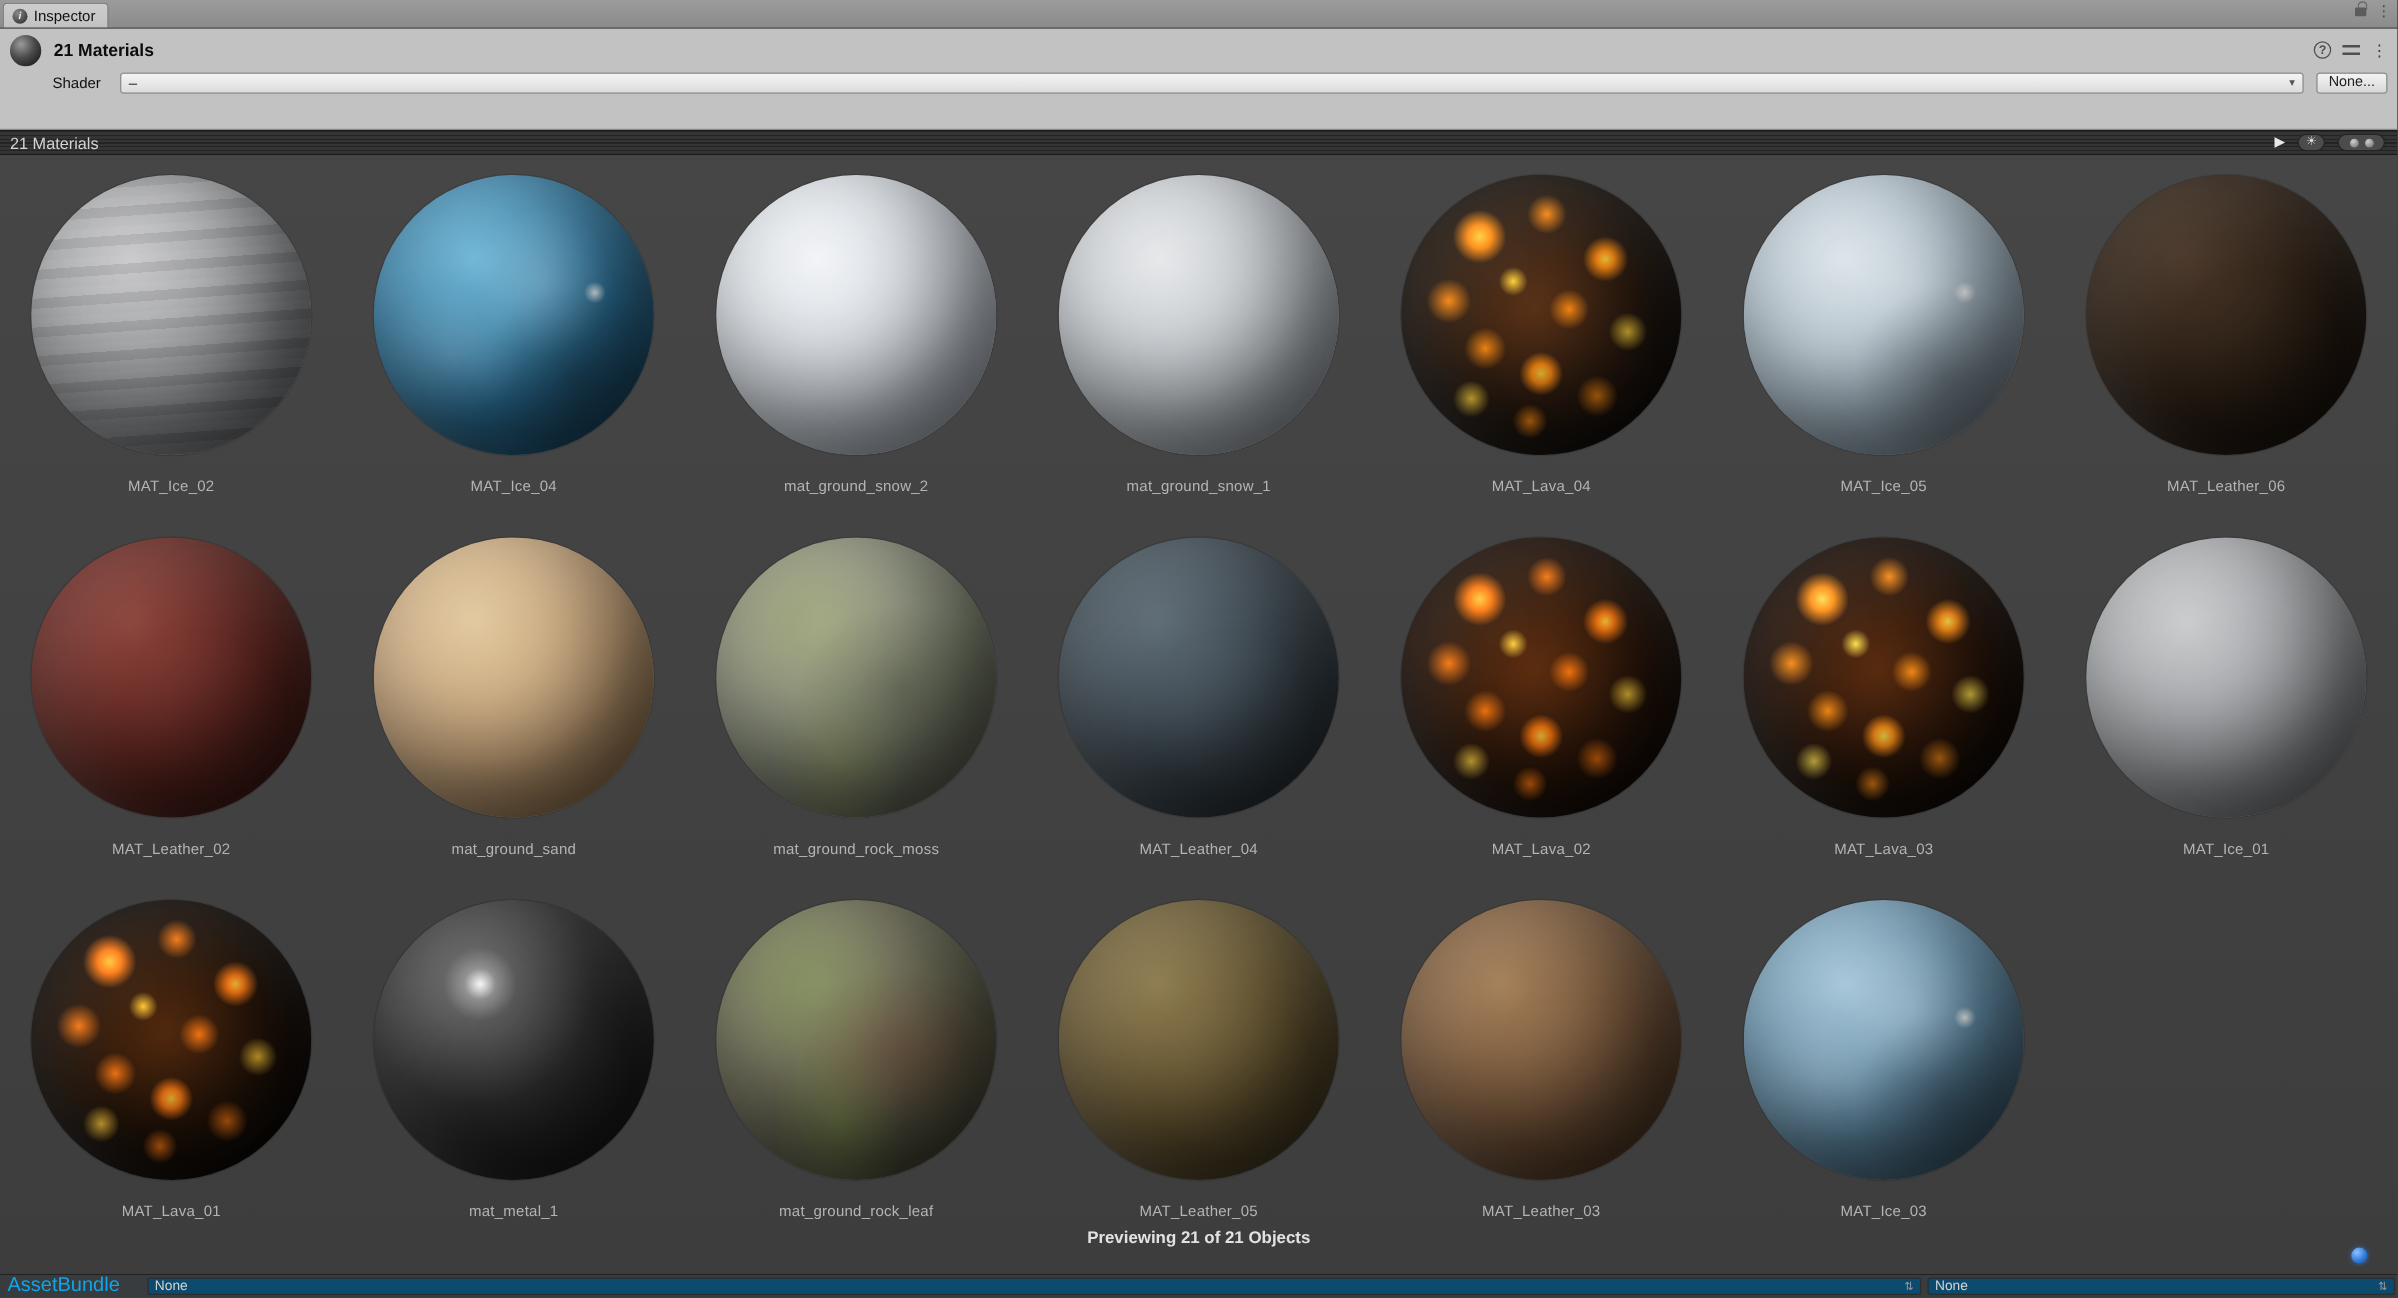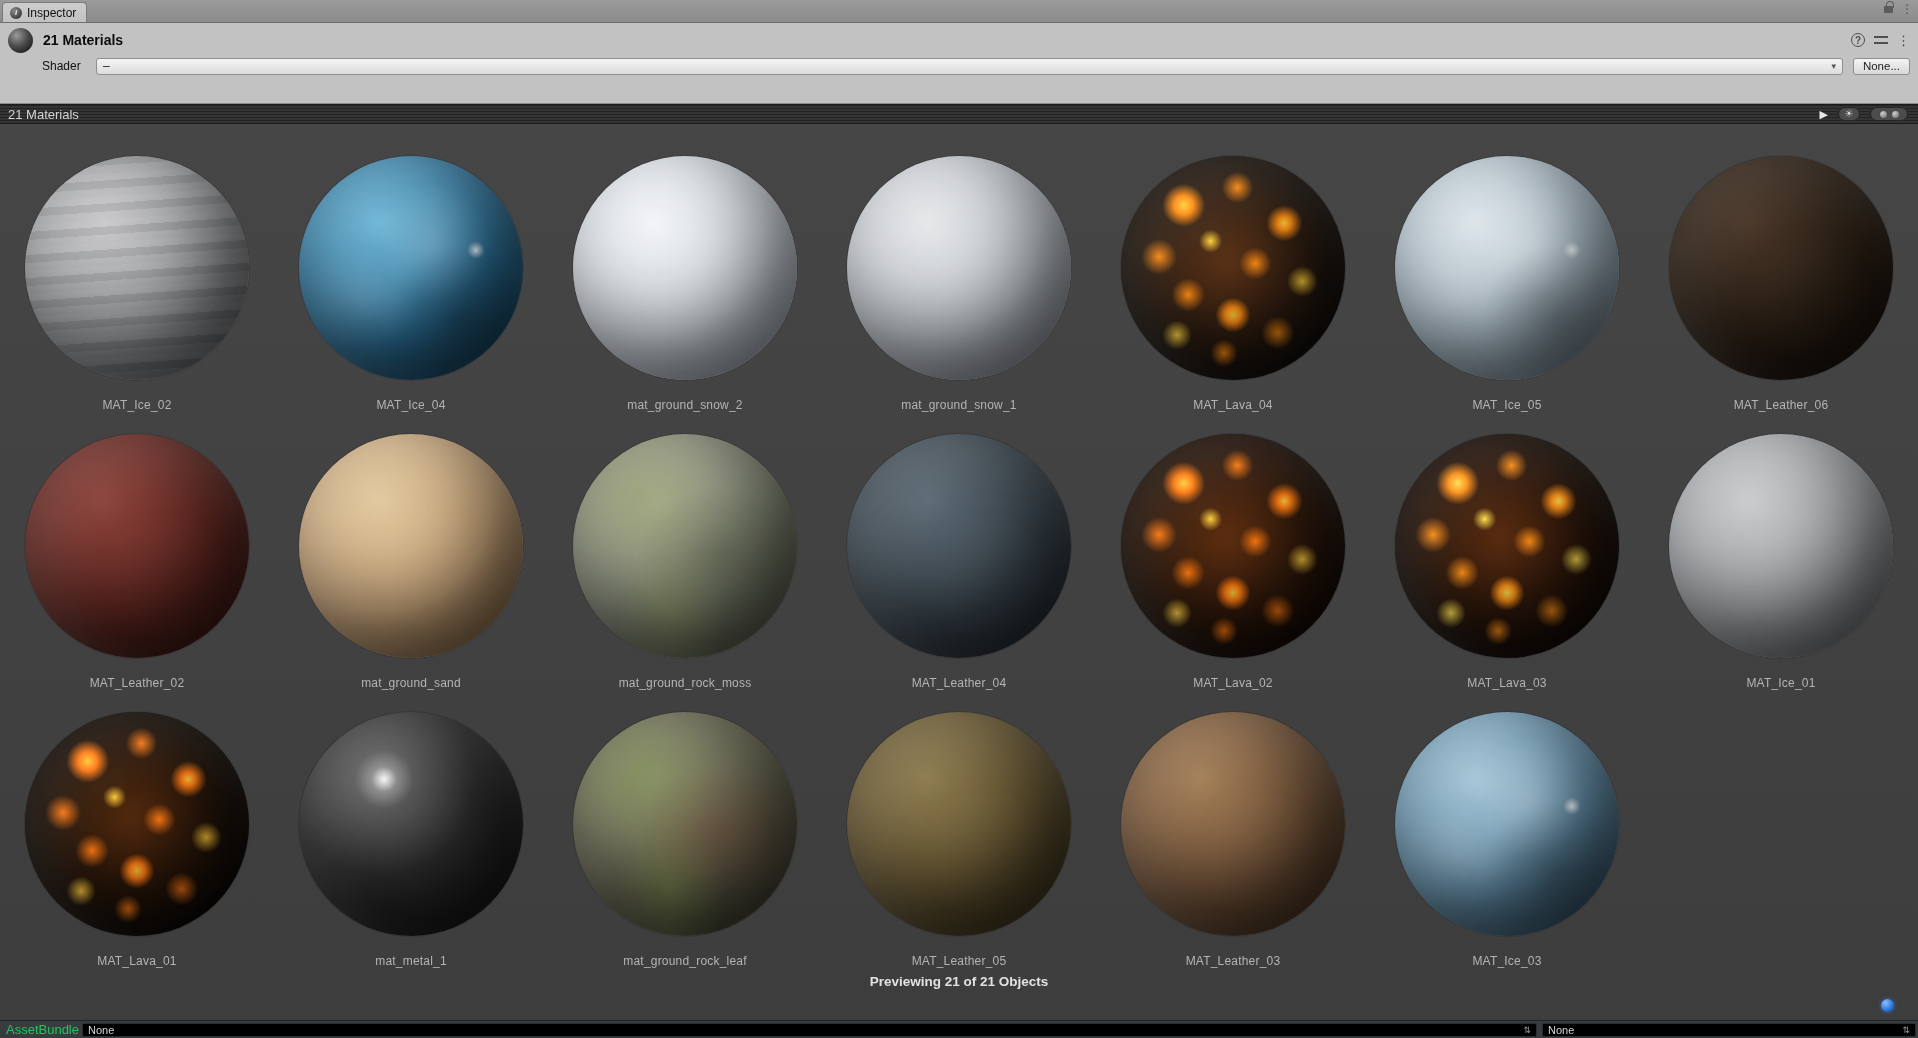--- a/index.html
+++ b/index.html
@@ -105,21 +105,21 @@
   }
   .ph-pill .dot { width: 7px; height: 7px; border-radius: 50%; background: radial-gradient(circle at 35% 30%, #cfcfcf, #7c7c7c 80%); }
 
   
   .preview-area {
     flex: 1 1 auto; position: relative; overflow: hidden;
     background: linear-gradient(#464646, #3d3d3d);
   }
   .grid {
     display: grid; grid-template-columns: repeat(7, 1fr);
-    padding-top: 32px; row-gap: 22px; justify-items: center;
+    padding-top: 16px; row-gap: 34px; justify-items: center;
   }
   .cell { display: flex; flex-direction: column; align-items: center; }
   .sphere {
     width: 224px; height: 224px; border-radius: 50%;
     background-color: var(--base, #777);
     box-shadow: inset 26px 30px 55px rgba(255,255,255,0.10),
                 inset -30px -42px 70px rgba(0,0,0,0.55),
                 0 0 0 1px rgba(0,0,0,0.12);
   }
   .mat-label { margin-top: 18px; font-size: 12px; color: #b4b4b4; letter-spacing: 0.2px; }
@@ -173,23 +173,23 @@
     position: absolute; right: 24px; bottom: 8px; width: 13px; height: 13px; border-radius: 50%;
     background: radial-gradient(circle at 35% 30%, #8fc0ff, #2f7bd9 55%, #1b4ea0 95%);
     box-shadow: 0 0 4px rgba(60,140,255,0.6);
   }
 
   
   .bottom-bar {
     flex: 0 0 18px; background: #393c3e; border-top: 1px solid #222;
     display: flex; align-items: center; padding: 0 2px 0 6px;
   }
-  .ab-label { font-size: 13px; color: #22c55e; margin-right: 3px; white-space: nowrap; }
+  .ab-label { font-size: 16px; color: #0ea5e9; margin-right: 22px; white-space: nowrap; }
   .ab-pop {
-    height: 14px; background: #000000; border: 1px solid #2b2d2f; border-radius: 2px;
+    height: 14px; background: #0c4a6e; border: 1px solid #2b2d2f; border-radius: 2px;
     display: flex; align-items: center; padding: 0 5px;
     font-size: 11px; color: #d4d4d4; cursor: default;
   }
   .ab-pop .ab-val { flex: 1 1 auto; }
   .ab-pop-1 { flex: 1 1 auto; margin-right: 5px; }
   .ab-pop-2 { width: 374px; flex: 0 0 374px; }
   .ab-arrows { font-size: 9px; color: #9a9a9a; margin-left: 6px; }
 </style>
 </head>
 <body>

